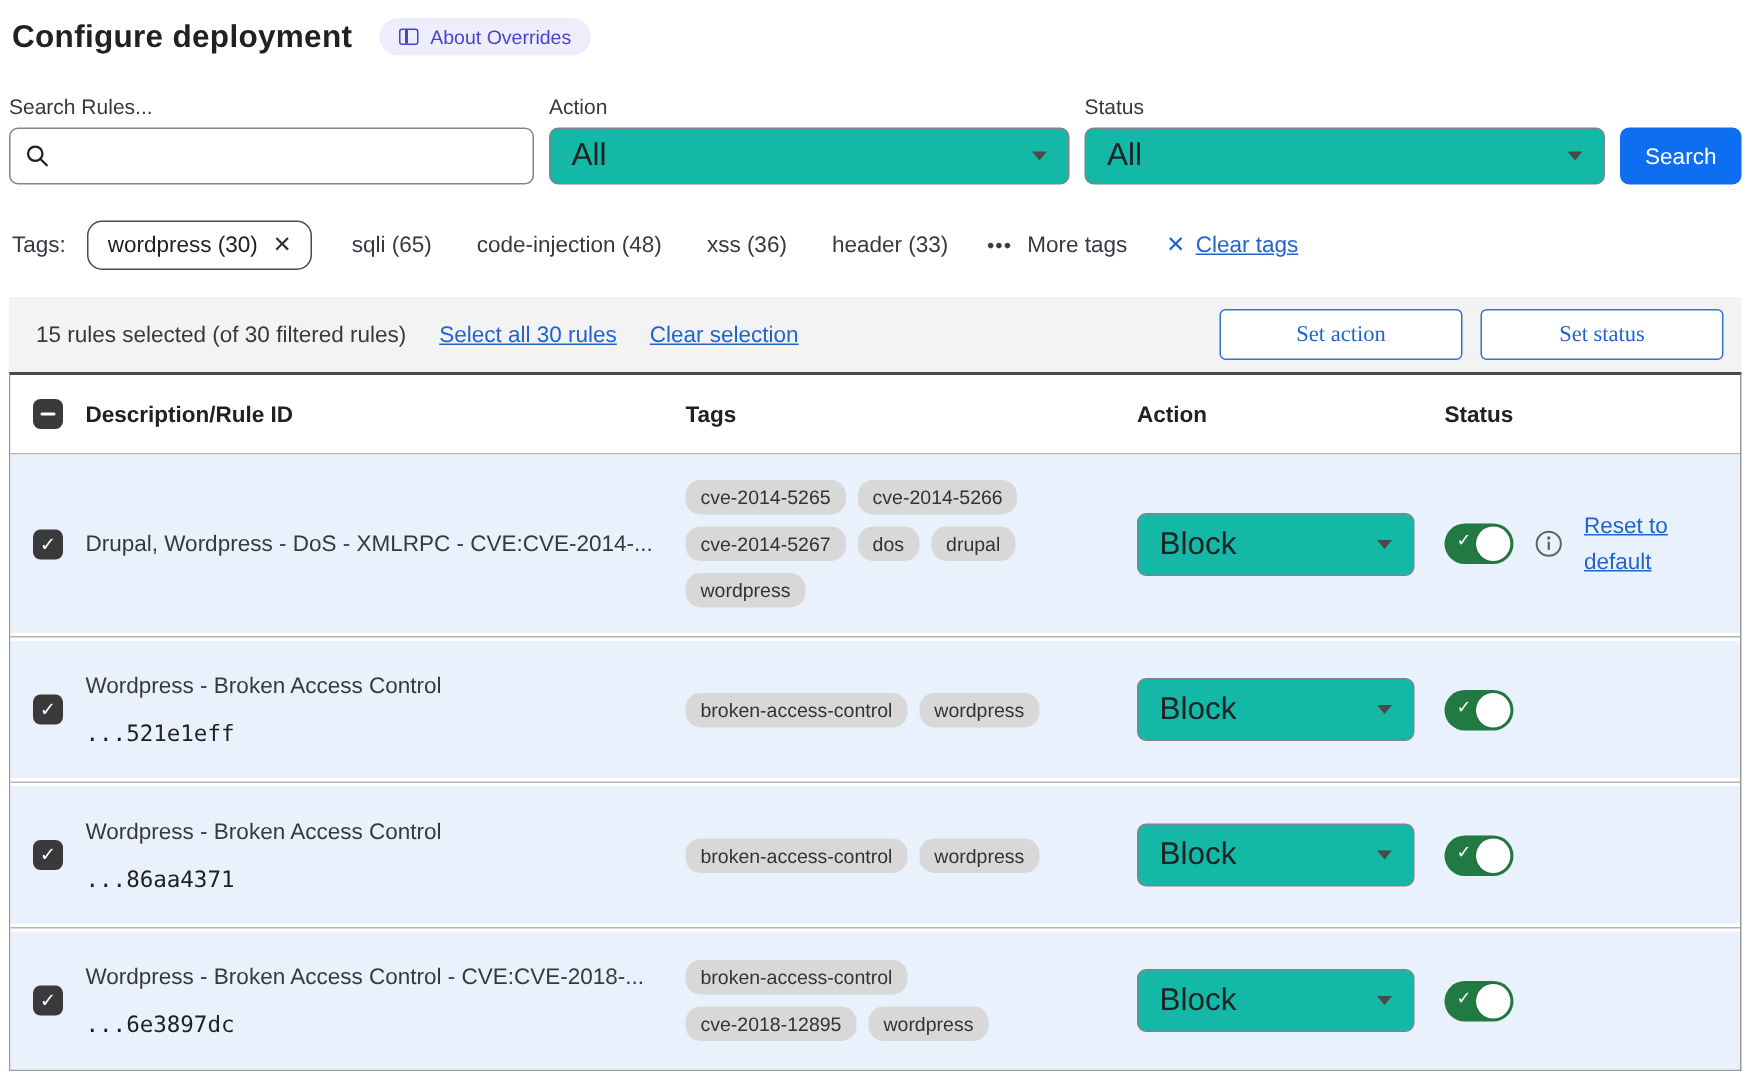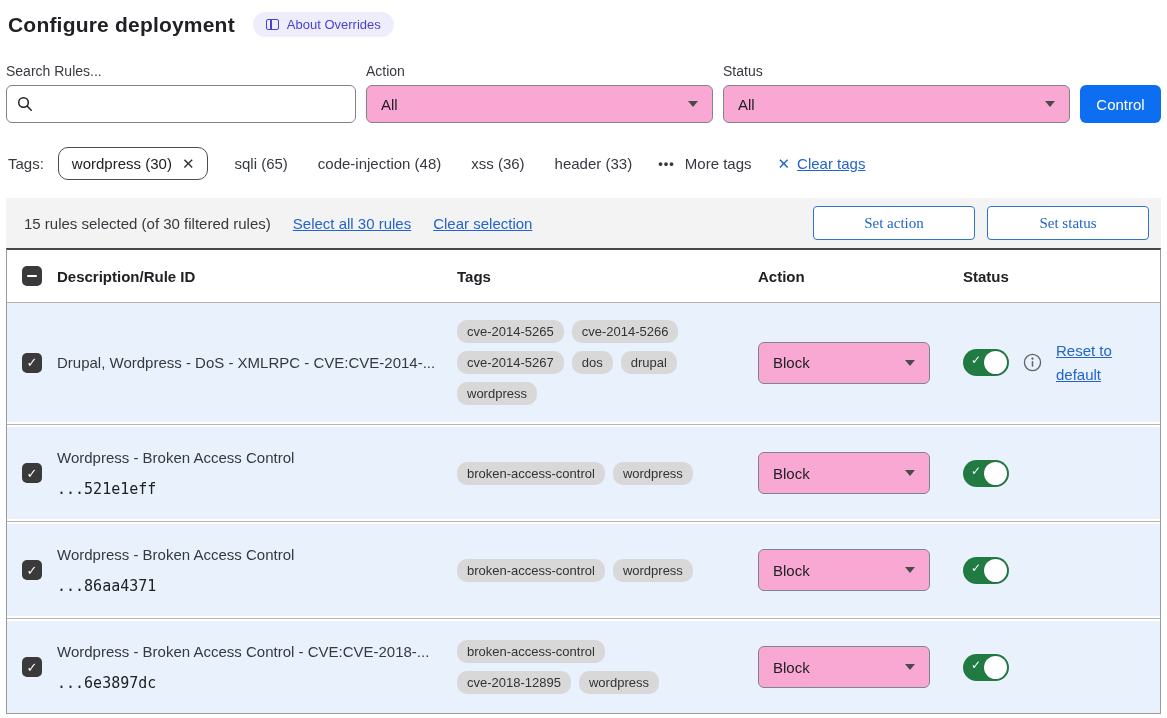--- a/index.html
+++ b/index.html
@@ -31,22 +31,22 @@
   .book-icon::after{content:'';position:absolute;left:3.5px;top:0;bottom:0;width:1.4px;background:var(--badge-text);}
 
   
   .filters{display:flex;align-items:flex-end;gap:10px;margin:0 0 24px 0;}
   .filter-col{display:flex;flex-direction:column;}
   .filter-label{font-size:14px;margin-bottom:6px;color:var(--text-main);}
   .search-box{width:350px;height:38px;border:1px solid var(--border-gray);border-radius:6px;
     display:flex;align-items:center;padding:0 10px;background:#fff;}
   .search-box input{border:none;outline:none;flex:1;font-size:14px;margin-left:8px;
     font-family:"Liberation Sans",sans-serif;background:transparent;}
-  .fake-select{height:38px;border:1px solid var(--border-gray);border-radius:6px;background:#f9a8d4;
-    display:flex;align-items:center;justify-content:space-between;padding:0 14px;font-size:15px;
+  .fake-select{height:38px;border:1px solid var(--border-gray);border-radius:6px;background:#14b8a6;
+    display:flex;align-items:center;justify-content:space-between;padding:0 14px;font-size:21px;
     color:var(--text-dark);cursor:pointer;}
   .sel-action .fake-select, .sel-status .fake-select{width:347px;}
   .chev{width:0;height:0;border-left:5px solid transparent;border-right:5px solid transparent;
     border-top:6px solid #4a4a4a;display:inline-block;}
   .search-btn{height:38px;width:88px;background:var(--btn-blue);color:#fff;border:none;
     border-radius:6px;font-size:15px;cursor:pointer;margin-left:0;font-family:"Liberation Sans",sans-serif;}
 
   
   .tags-bar{display:flex;align-items:center;gap:26px;margin:0 0 18px 2px;font-size:15px;}
   .tags-label{color:var(--text-main);}
@@ -83,21 +83,21 @@
   .rule-row{display:grid;grid-template-columns:50px 400px 301px 205px 1fr;background:var(--row-bg);
     padding:17px 0;min-height:92px;align-items:center;}
   .row-sep{height:5px;background:#fff;position:relative;}
   .row-sep::after{content:'';position:absolute;left:0;right:0;top:2px;height:1px;background:var(--line-gray);}
   .desc-cell{padding-right:14px;align-self:center;}
   .desc{font-size:15px;color:var(--text-main);line-height:1.3;}
   .rule-id{font-size:15px;color:var(--text-dark);margin-top:12px;
     font-family:"DejaVu Sans Mono","Liberation Mono",monospace;}
   .tags-cell{display:flex;flex-wrap:wrap;gap:8px;padding-right:32px;align-self:center;align-content:center;}
   .chip{background:var(--chip-bg);border-radius:10px;padding:4px 10px;font-size:13px;color:#333;white-space:nowrap;}
-  .action-cell .fake-select{width:172px;height:42px;}
+  .action-cell .fake-select{width:185px;height:42px;}
   .status-cell{display:flex;align-items:center;gap:14px;}
   .toggle{width:46px;height:27px;border-radius:14px;background:var(--toggle-green);position:relative;
     display:inline-block;cursor:pointer;flex:0 0 auto;}
   .toggle::before{content:'✓';position:absolute;left:8px;top:4px;color:#fff;font-size:12px;font-weight:700;}
   .toggle .knob{position:absolute;right:2px;top:2px;width:23px;height:23px;background:#fff;border-radius:50%;
     box-shadow:0 0 1px rgba(0,0,0,.4);}
   .info-icon{width:19px;height:19px;flex:0 0 auto;cursor:pointer;}
   .reset-link{color:var(--link-blue);font-size:15px;text-decoration:underline;cursor:pointer;
     display:inline-block;width:70px;line-height:1.6;}
 </style>
@@ -132,21 +132,21 @@
         <span class="chev"></span>
       </div>
     </div>
     <div class="filter-col sel-status">
       <div class="filter-label">Status</div>
       <div class="fake-select">
         <span>All</span>
         <span class="chev"></span>
       </div>
     </div>
-    <button class="search-btn">Control</button>
+    <button class="search-btn">Search</button>
   </div>
 
   <div class="tags-bar">
     <span class="tags-label">Tags:</span>
     <span class="selected-tag">
       <span>wordpress (30)</span>
       <span class="x-icon">✕</span>
     </span>
     <span id="tag-links" style="display: inline-flex; gap: 30px;">
         <span class="tag-link">sqli (65)</span>

